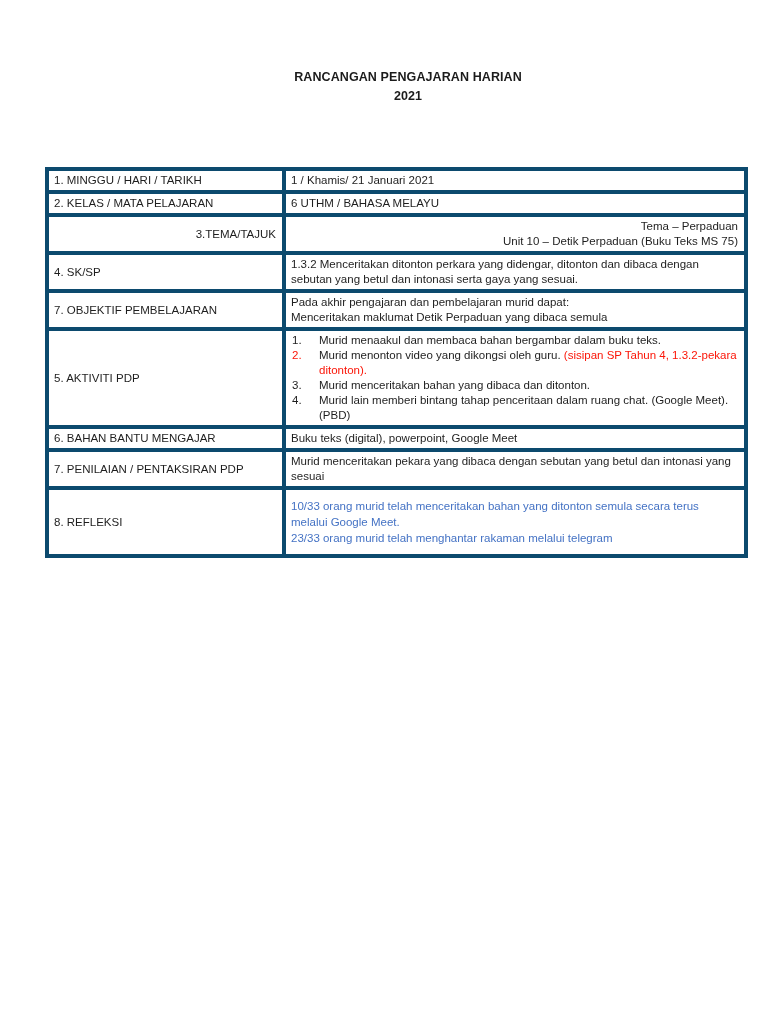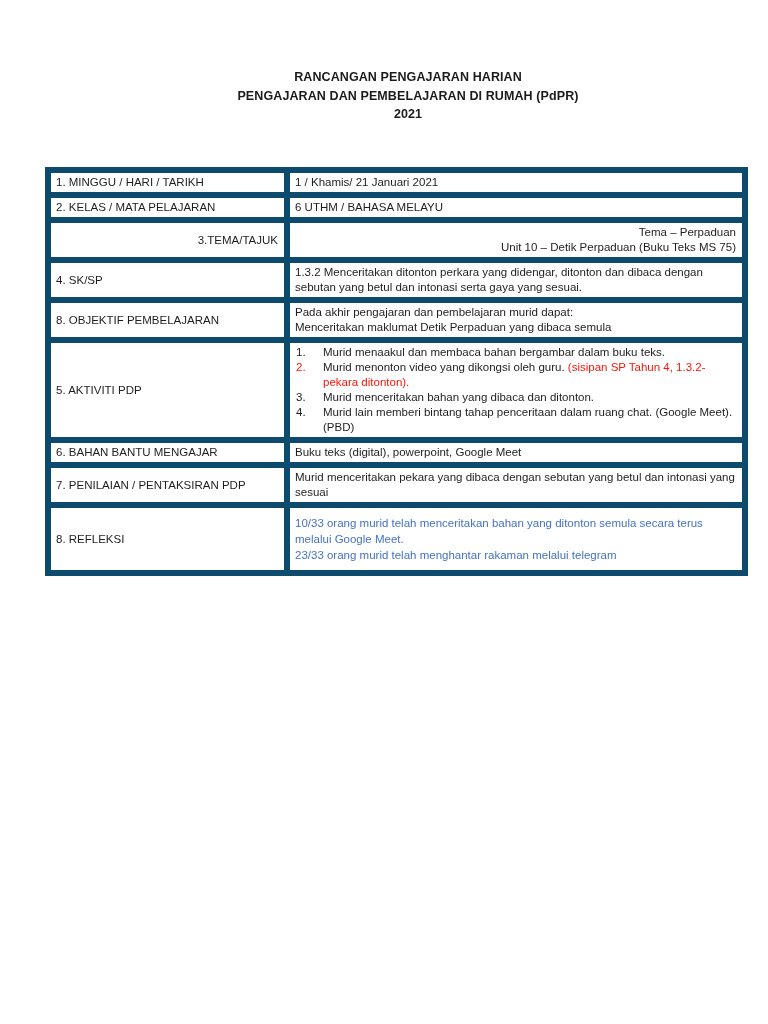--- a/index.html
+++ b/index.html
@@ -33,21 +33,21 @@
     position: absolute;
     top: 167px;
     left: 45px;
     width: 703px;
     border-collapse: collapse;
     table-layout: fixed;
     font-size: 11.5px;
     line-height: 15px;
   }
   table.lesson-table td {
-    border: 6px solid #0c4a6e;
+    border: 4px solid #0c4a6e;
     padding: 2px 6px 2px 5px;
     vertical-align: middle;
     overflow: hidden;
   }
   td.label-cell {
     width: 222px;
   }
   .r1 { height: 21px; }
   .r2 { height: 18px; }
   .r3 { height: 31px; text-align: right; }
@@ -85,21 +85,20 @@
     margin: 0;
   }
 </style>
 </head>
 <body>
 
 <div class="page">
 
   <div class="doc-title">
     <div>RANCANGAN PENGAJARAN HARIAN</div>
-    <div>PENGAJARAN DAN PEMBELAJARAN DI RUMAH (PdPR)</div>
     <div>2021</div>
   </div>
 
   <table class="lesson-table">
     <tbody>
       <tr class="r1">
         <td class="label-cell">1. MINGGU / HARI / TARIKH</td>
         <td>1 / Khamis/  21 Januari 2021</td>
       </tr>
 
@@ -115,21 +114,21 @@
           <div>Unit 10 – Detik Perpaduan (Buku Teks MS 75)</div>
         </td>
       </tr>
 
       <tr class="r4">
         <td class="label-cell">4. SK/SP</td>
         <td>1.3.2 Menceritakan ditonton perkara yang didengar, ditonton dan dibaca dengan  sebutan yang betul dan intonasi serta gaya yang sesuai.</td>
       </tr>
 
       <tr class="r5">
-        <td class="label-cell">8. OBJEKTIF PEMBELAJARAN</td>
+        <td class="label-cell">7. OBJEKTIF PEMBELAJARAN</td>
         <td>
           <div>Pada akhir pengajaran dan pembelajaran murid dapat:</div>
           <div>Menceritakan maklumat Detik Perpaduan yang dibaca semula</div>
         </td>
       </tr>
 
       <tr class="r6">
         <td class="label-cell">5. AKTIVITI PDP</td>
         <td>
           <ul class="activity-list">

